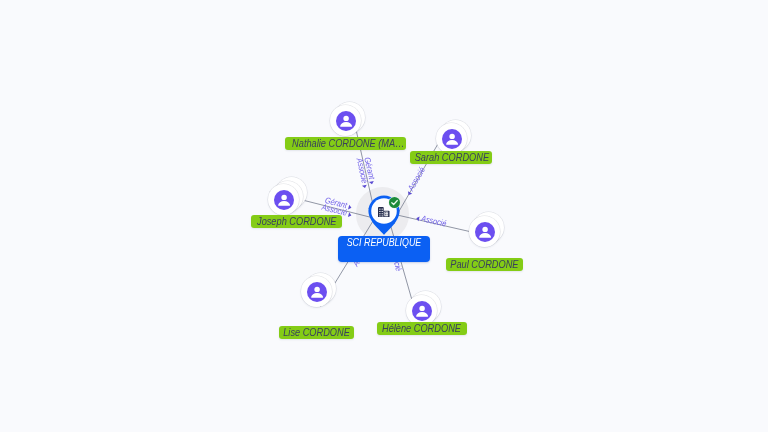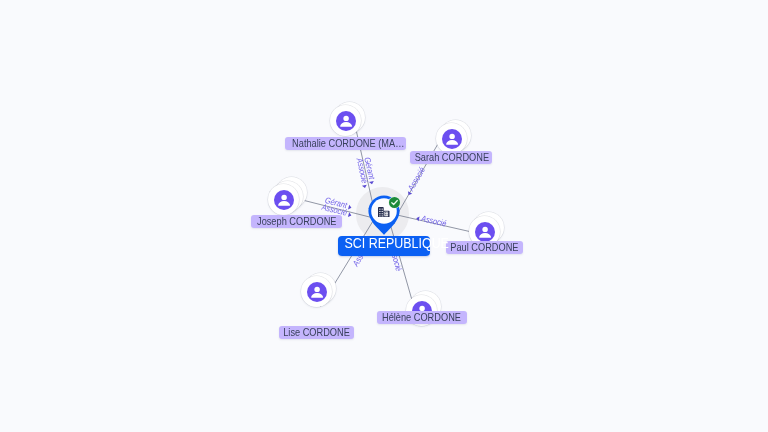--- a/index.html
+++ b/index.html
@@ -15,32 +15,32 @@
   .arrow{fill:#5a4bd2;}
 
   .pnode{position:absolute;left:0;top:0;}
   .pcirc{position:absolute;width:31px;height:31px;border-radius:50%;
          background:#ffffff;box-shadow:0 0 0 .5px rgba(90,95,115,.16), 0 1px 2px rgba(60,70,105,.10);}
   .pic{position:absolute;width:19.9px;height:19.9px;border-radius:50%;
        background:#6c4ff0;}
   .pic svg{display:block;}
 
   .chip{position:absolute;height:13px;line-height:13.4px;border-radius:3px;
-        background:#c4b5fd;color:#39415c;font-size:10.4px;
+        background:#84cc16;color:#39415c;font-size:10.4px;
         box-shadow:0 1px 2px rgba(40,50,90,.10);
-        text-align:center;white-space:nowrap;overflow:hidden;}
+        text-align:center;white-space:nowrap;overflow:hidden;font-style:italic;}
   .chip>span{display:inline-block;transform:scaleX(.888);transform-origin:50% 50%;}
 
   #halo{position:absolute;width:53.5px;height:53.5px;border-radius:50%;
         background:#ececef;left:355.5px;top:187.2px;}
   #pinwrap{position:absolute;left:368px;top:195px;width:32px;height:40px;}
-  #chip-center{position:absolute;left:338px;top:236px;width:92px;height:20px;
+  #chip-center{position:absolute;left:338px;top:236px;width:92px;height:26px;
         line-height:14.4px;border-radius:4px;background:#0b60f3;color:#ffffff;
-        font-size:14px;text-align:center;white-space:nowrap;
-        box-shadow:0 1px 2px rgba(20,60,160,.22);}
+        font-size:10px;text-align:center;white-space:nowrap;
+        box-shadow:0 1px 2px rgba(20,60,160,.22);font-style:italic;}
   #chip-center>span{display:inline-block;transform:scaleX(.888);transform-origin:50% 50%;}
 </style>
 </head>
 <body>
 
 <div id="stage">
   <div id="halo"></div>
   <svg id="edges">
       <path class="edge-line" d="M 350.7 106.0 L 377.9 226.6"></path>
       <g transform="translate(371.63,182.60) rotate(77.30)">
@@ -119,21 +119,21 @@
       <div class="pnode">
         <div class="pcirc" style="left:473.2px;top:212.1px"></div>
         <div class="pcirc" style="left:469.2px;top:215.6px"></div>
         <div class="pic" style="left:475.05px;top:221.65px">
           <svg width="19.9" height="19.9" viewBox="0 0 24 24">
             <circle cx="12.2" cy="8.9" r="3.3" fill="#fff"></circle>
             <path d="M12.2 13.4 c-3.9 0 -6.6 2.4 -7.2 4.6 a0.8 0.8 0 0 0 0.8 1.0 h12.8 a0.8 0.8 0 0 0 0.8 -1.0 c-0.6 -2.2 -3.3 -4.6 -7.2 -4.6 z" fill="#fff"></path>
           </svg>
         </div>
       </div>
-      <div class="chip" style="left: 446.2px; top: 241px; width: 77px;"><span>Paul CORDONE</span></div>
+      <div class="chip" style="left: 446.2px; top: 258px; width: 77px;"><span>Paul CORDONE</span></div>
       <div class="pnode">
         <div class="pcirc" style="left:304.9px;top:272.8px"></div>
         <div class="pcirc" style="left:300.9px;top:276.3px"></div>
         <div class="pic" style="left:306.75px;top:282.35px">
           <svg width="19.9" height="19.9" viewBox="0 0 24 24">
             <circle cx="12.2" cy="8.9" r="3.3" fill="#fff"></circle>
             <path d="M12.2 13.4 c-3.9 0 -6.6 2.4 -7.2 4.6 a0.8 0.8 0 0 0 0.8 1.0 h12.8 a0.8 0.8 0 0 0 0.8 -1.0 c-0.6 -2.2 -3.3 -4.6 -7.2 -4.6 z" fill="#fff"></path>
           </svg>
         </div>
       </div>
@@ -141,21 +141,21 @@
       <div class="pnode">
         <div class="pcirc" style="left:410.4px;top:291.3px"></div>
         <div class="pcirc" style="left:406.4px;top:294.8px"></div>
         <div class="pic" style="left:412.25px;top:300.85px">
           <svg width="19.9" height="19.9" viewBox="0 0 24 24">
             <circle cx="12.2" cy="8.9" r="3.3" fill="#fff"></circle>
             <path d="M12.2 13.4 c-3.9 0 -6.6 2.4 -7.2 4.6 a0.8 0.8 0 0 0 0.8 1.0 h12.8 a0.8 0.8 0 0 0 0.8 -1.0 c-0.6 -2.2 -3.3 -4.6 -7.2 -4.6 z" fill="#fff"></path>
           </svg>
         </div>
       </div>
-      <div class="chip" style="left: 376.9px; top: 311px; width: 90px;"><span>Hélène CORDONE</span></div>
+      <div class="chip" style="left: 376.9px; top: 322px; width: 90px;"><span>Hélène CORDONE</span></div>
     </div>
 
   <div id="pinwrap">
     <svg width="32" height="40" viewBox="0 0 32 40">
       <path d="M16 0.4 C7.4 0.4 0.4 7.4 0.4 16 C0.4 22.1 4.6 27.9 8.9 32.6 C11.6 35.5 14.3 38.0 15.4 39.3 A0.8 0.8 0 0 0 16.6 39.3 C17.7 38.0 20.4 35.5 23.1 32.6 C27.4 27.9 31.6 22.1 31.6 16 C31.6 7.4 24.6 0.4 16 0.4 Z" fill="#0b60f3"></path>
       <circle cx="16" cy="16" r="12.8" fill="#fcfdff"></circle>
     </svg>
     <span id="bldg" style="position: absolute; display: block; line-height: 0; left: 10.1px; top: 11.6px;"><svg width="11.5" height="10.6" viewBox="0 0 115 106">
           <path fill="#242c4c" d="M0 8 A8 8 0 0 1 8 0 H49 A8 8 0 0 1 57 8 V106 H0 Z"></path>
           <path fill="#242c4c" d="M57 37 H107 A8 8 0 0 1 115 45 V106 H57 Z"></path>

